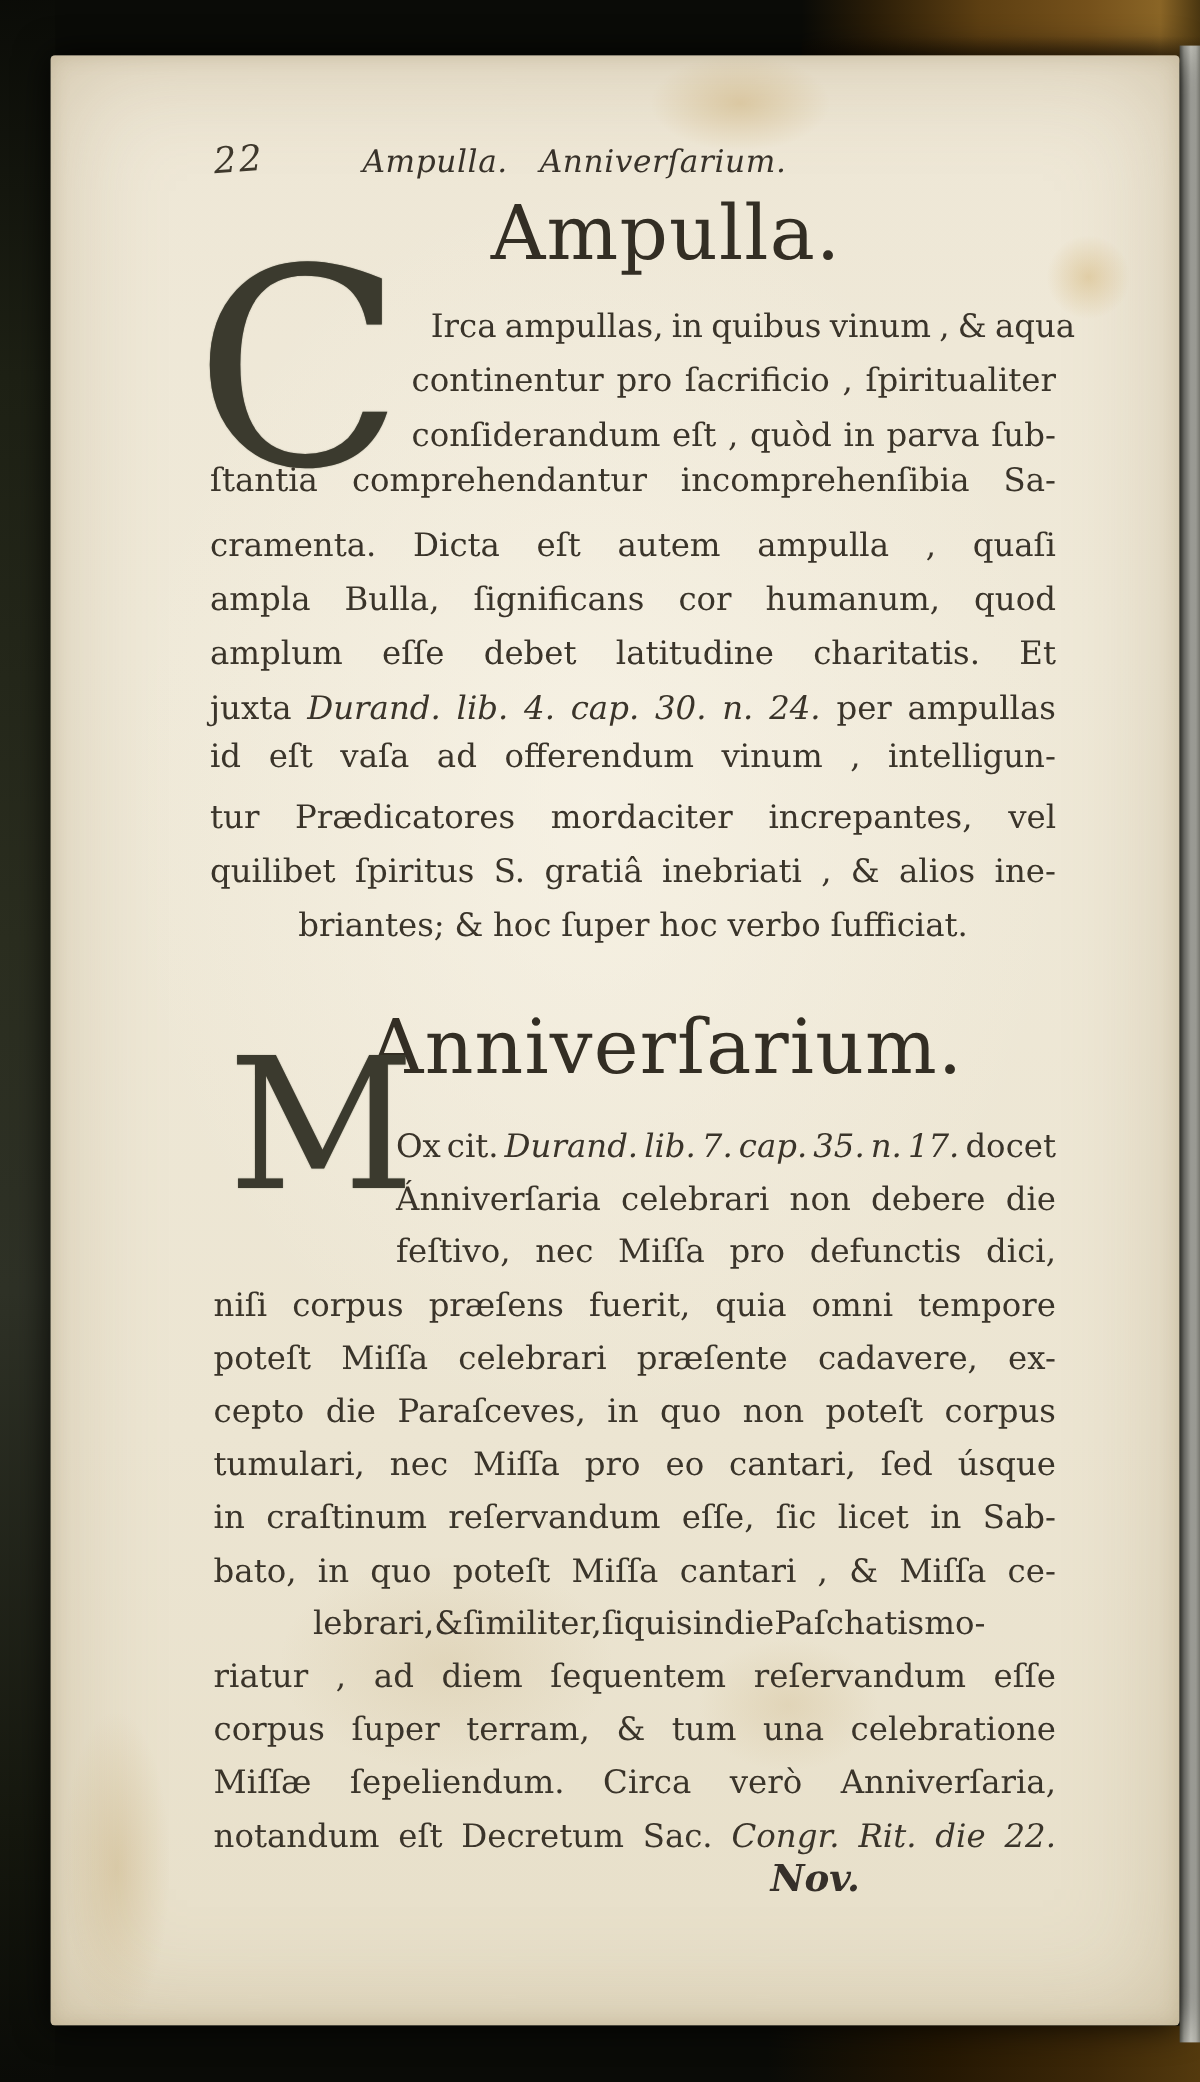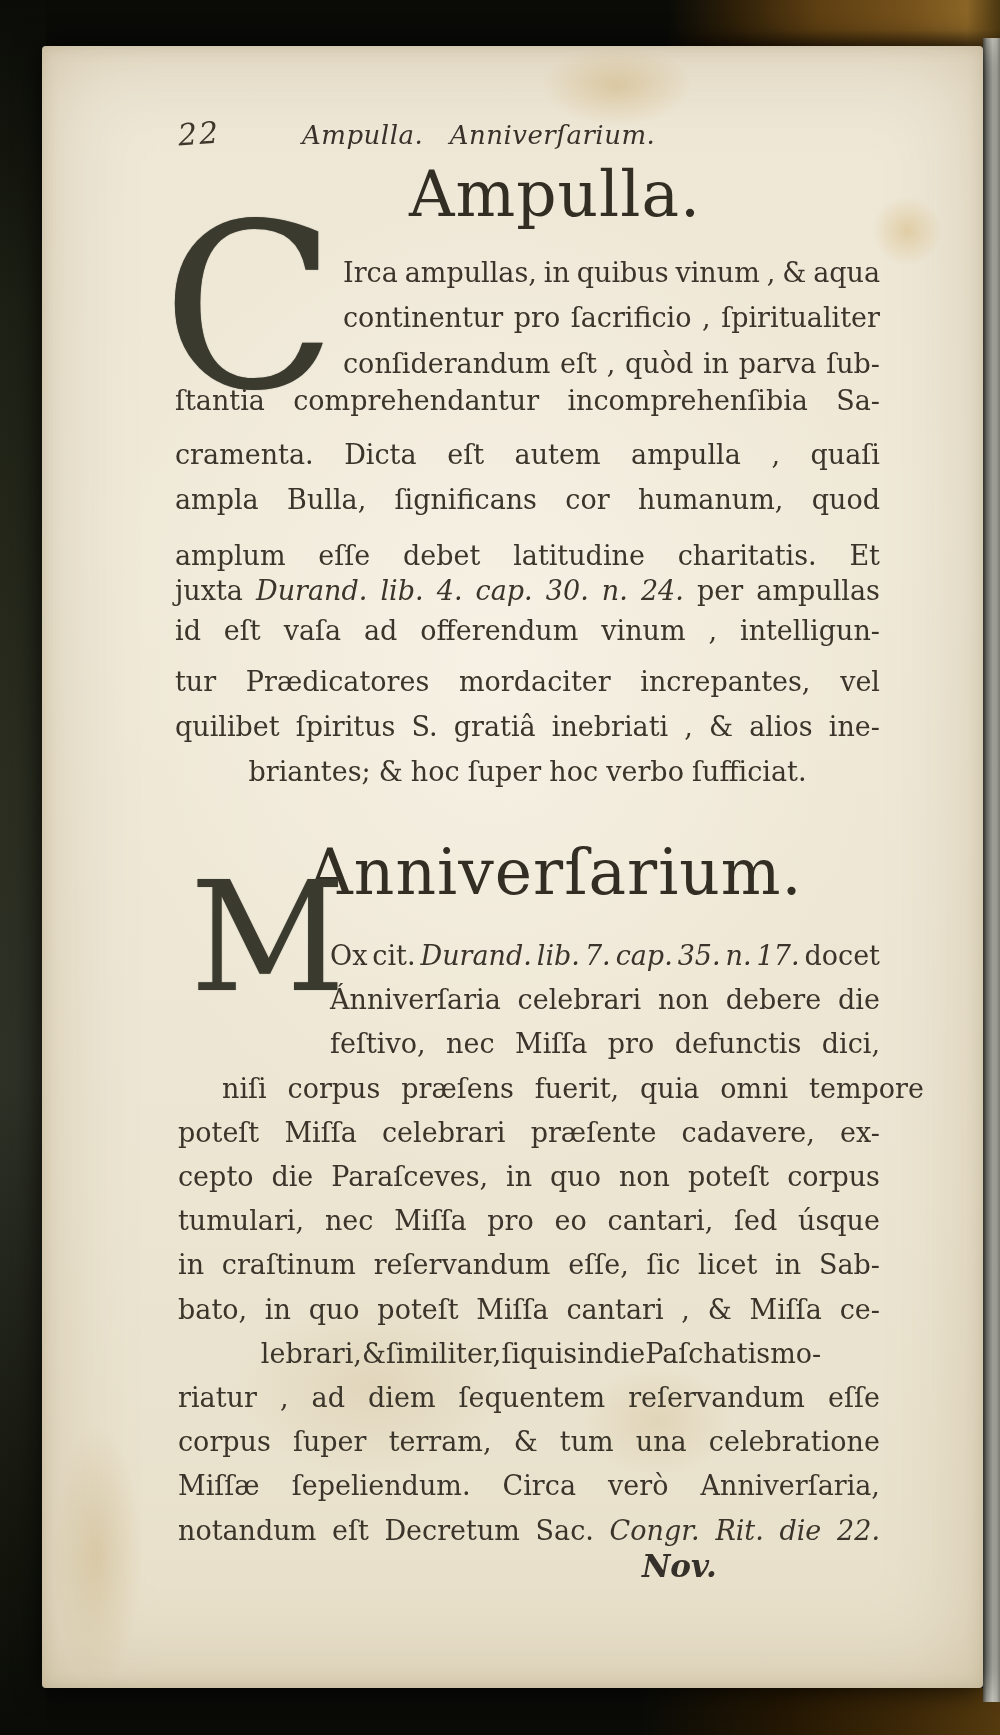--- a/index.html
+++ b/index.html
@@ -67,21 +67,21 @@
     <div class="stain s3"></div>
     <div class="stain s4"></div>
     <div class="stain s5"></div>
 
     <div class="pagenum">22</div>
     <div class="runhead">Ampulla. Anniverſarium.</div>
 
     <div class="title t1">Ampulla.</div>
     <div class="dropcap c1">C</div>
     <div class="lines sec0">
-        <div class="tline" style="top: 0px; left: 168px; width: 537px; align-items: center;">
+        <div class="tline" style="top: 0px; left: 184px; width: 537px; align-items: center;">
           <span>Irca</span>
           <span>ampullas,</span>
           <span>in</span>
           <span>quibus</span>
           <span>vinum</span>
           <span>,</span>
           <span>&amp;</span>
           <span>aqua</span>
         </div>
         <div class="tline" style="top: 45.4px; left: 168px; width: 537px;">
@@ -116,21 +116,21 @@
           <span>quaſi</span>
         </div>
         <div class="tline" style="top: 227px; left: 0px; width: 705px;">
           <span>ampla</span>
           <span>Bulla,</span>
           <span>ſignificans</span>
           <span>cor</span>
           <span>humanum,</span>
           <span>quod</span>
         </div>
-        <div class="tline" style="top: 272.4px; left: 0px; width: 705px; margin-top: 11px;">
+        <div class="tline" style="top: 272.4px; left: 0px; width: 705px;">
           <span>amplum</span>
           <span>eſſe</span>
           <span>debet</span>
           <span>latitudine</span>
           <span>charitatis.</span>
           <span>Et</span>
         </div>
         <div class="tline" style="top: 317.8px; left: 0px; width: 705px;">
           <span>juxta</span>
           <span class="it">Durand.</span>
@@ -205,21 +205,21 @@
           <span>die</span>
         </div>
         <div class="tline" style="top: 88.4px; left: 152px; width: 550px;">
           <span>feſtivo,</span>
           <span>nec</span>
           <span>Miſſa</span>
           <span>pro</span>
           <span>defunctis</span>
           <span>dici,</span>
         </div>
-        <div class="tline" style="top: 132.6px; left: 0px; width: 702px; margin-left: 44px;">
+        <div class="tline" style="top: 132.6px; left: 0px; width: 702px;">
           <span>niſi</span>
           <span>corpus</span>
           <span>præſens</span>
           <span>fuerit,</span>
           <span>quia</span>
           <span>omni</span>
           <span>tempore</span>
         </div>
         <div class="tline" style="top: 176.8px; left: 0px; width: 702px;">
           <span>poteſt</span>

